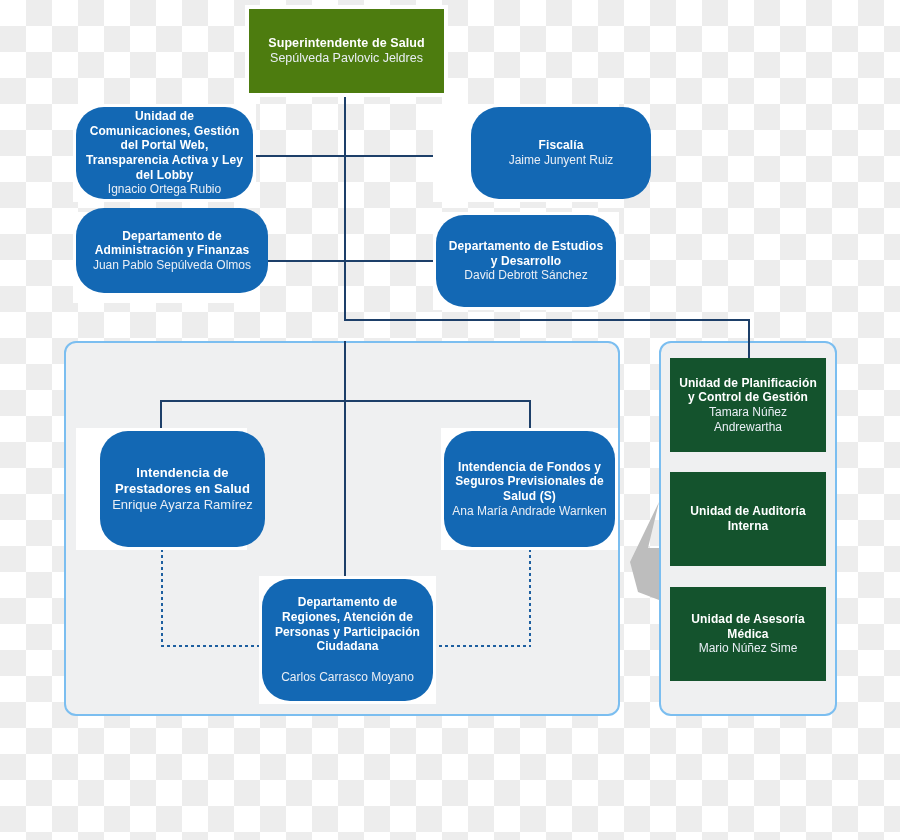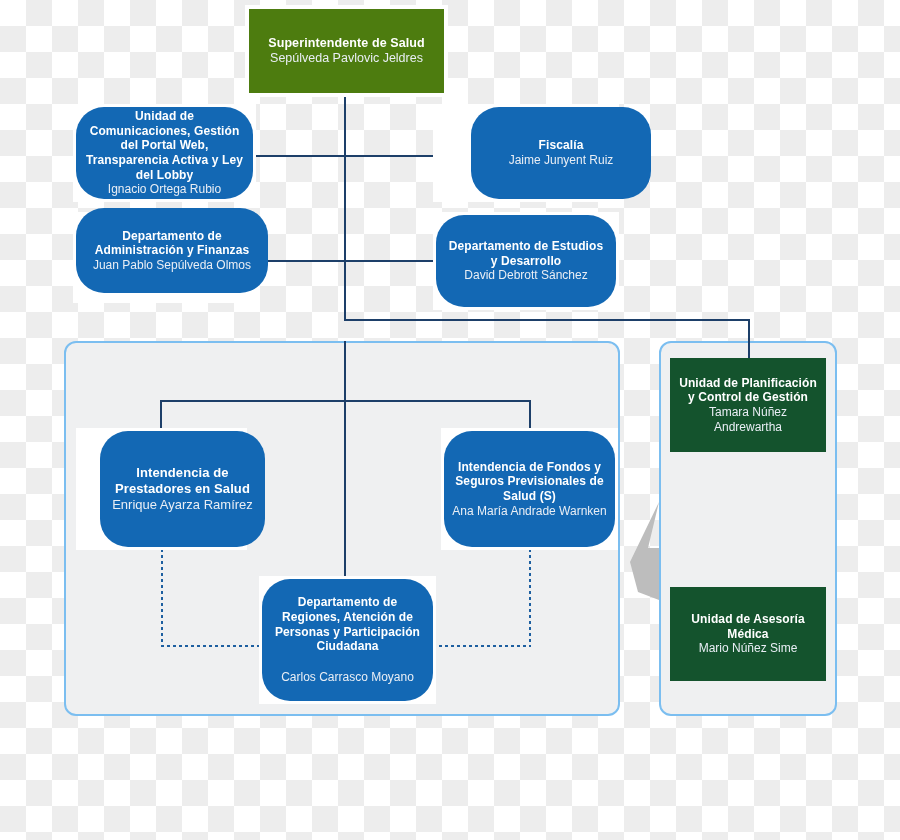--- a/index.html
+++ b/index.html
@@ -185,19 +185,23 @@
   <div class="node blue" style="left:262px; top:579px; width:171px; height:122px; font-size:12px; padding:16px 6px;gap:16px;">
     <span class="title">Departamento de Regiones, Atención de Personas y Participación Ciudadana</span>
     <span class="person">Carlos Carrasco Moyano</span>
   </div>
 
   <div class="node lightblue" style="left:670px; top:358px; width:156px; height:94px; font-size:12px; padding:0 6px;">
     <span class="title">Unidad de Planificación y Control de Gestión</span>
     <span class="person">Tamara Núñez Andrewartha</span>
   </div>
 
+  <div class="node lightblue" style="left:670px; top:472px; width:156px; height:94px; font-size:12px; padding:0 6px;">
+    <span class="title">Unidad de Auditoría Interna</span>
+    <span class="person"></span>
+  </div>
 
   <div class="node lightblue" style="left:670px; top:587px; width:156px; height:94px; font-size:12px; padding:12px 6px;">
     <span class="title">Unidad de Asesoría Médica</span>
     <span class="person">Mario Núñez Sime</span>
   </div>
 
 </div>
 
 </body></html>

